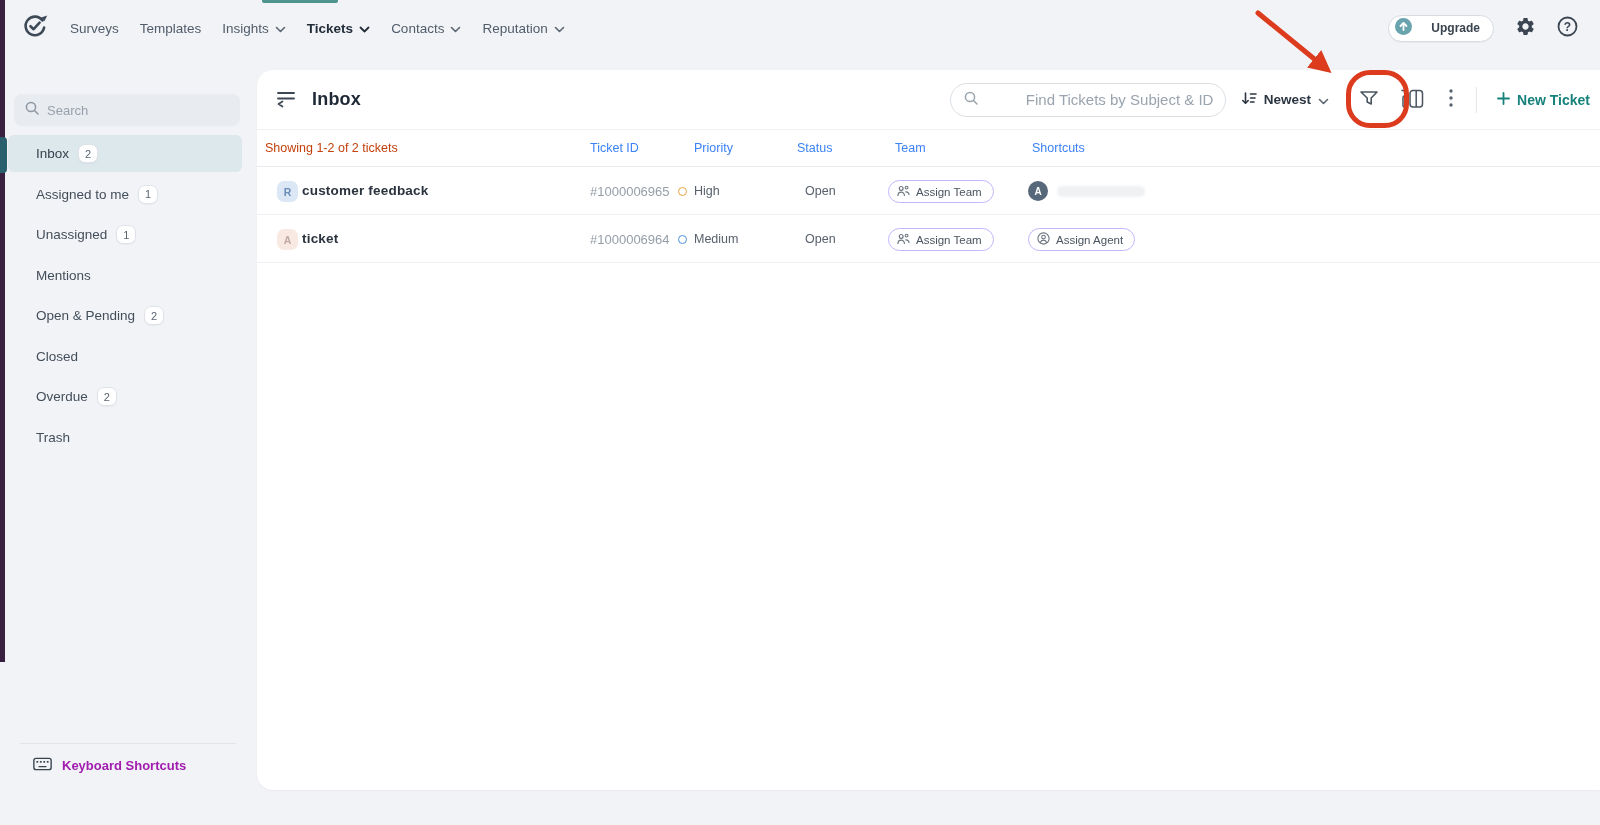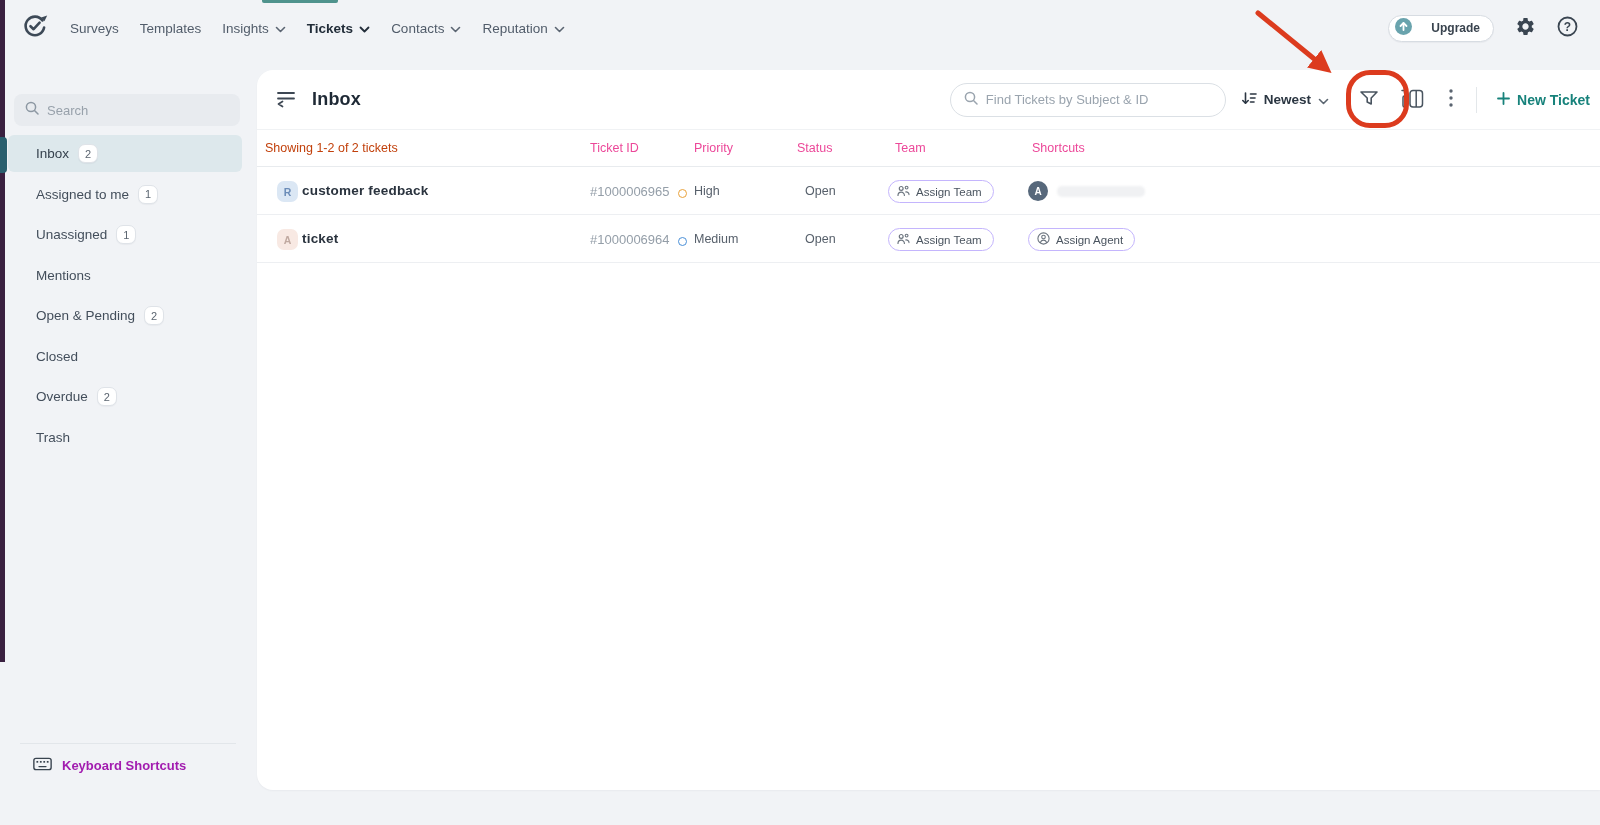--- a/index.html
+++ b/index.html
@@ -47,49 +47,49 @@
   .side-footer span { font-size:13px; font-weight:bold; color:#a21caf; }
 
   
   .card { position:absolute; left:257px; top:70px; right:0; bottom:35px; background:#fff;
     border-radius:16px 0 0 16px; box-shadow:0 1px 2px rgba(16,24,40,.04); }
   .card-header { height:60px; display:flex; align-items:center; padding:0 8px 0 18px; border-bottom:1px solid #f0f2f4; }
   .panel-btn { display:flex; align-items:center; cursor:pointer; color:#3d4753; }
   .page-title { margin-left:16px; font-size:18px; font-weight:bold; color:#1e2935; letter-spacing:.2px; }
   .ticket-search { margin-left:auto; width:276px; height:34px; border:1px solid #dbe0e5; border-radius:17px;
     display:flex; align-items:center; gap:8px; padding-left:13px; background:#fff; cursor:text; }
-  .ticket-search input { border:none; outline:none; background:transparent; width:215px; font-size:13px;
-    color:#46505c; font-family:"Liberation Sans",sans-serif; }
+  .ticket-search input { border:none; outline:none; background:transparent; width:215px; font-size:15px;
+    color:#46505c; font-family:"Liberation Sans",sans-serif;margin-left:40px; }
   .ticket-search input::placeholder { color:#9aa4ae; }
   .sort-ctl { margin-left:15px; display:flex; align-items:center; gap:7px; cursor:pointer; }
   .sort-ctl .sort-label { font-size:13.5px; font-weight:bold; color:#2b3642; }
   .filter-btn { margin-left:18px; width:44px; height:44px; display:flex; align-items:center; justify-content:center;
     cursor:pointer; color:#49545f; }
   .columns-btn { margin-left:10px; display:flex; align-items:center; cursor:pointer; color:#49545f; }
   .dots-btn { margin-left:20px; width:14px; display:flex; justify-content:center; cursor:pointer; color:#5a6470; }
   .vdiv { margin-left:18px; width:1px; height:26px; background:#e3e7ea; }
   .new-ticket { margin-left:20px; margin-right:2px; display:flex; align-items:center; gap:7px; cursor:pointer;
     color:#17827b; font-size:14px; font-weight:bold; white-space:nowrap; }
 
   
   .table-head { height:37px; position:relative; border-bottom:1px solid #e8ebee; }
   .table-head span { position:absolute; top:11px; font-size:12.5px; }
   .showing { left:8px; color:#c2410c; }
-  .col-h { color:#ec4899; }
+  .col-h { color:#3b82f6; }
   .col-ticketid { left:333px; } .col-priority { left:437px; } .col-status { left:540px; }
   .col-team { left:638px; } .col-assignee { left:775px; }
   .row { height:48px; position:relative; border-bottom:1px solid #edeff2; cursor:pointer; }
   .row > * { position:absolute; }
   .r-avatar { left:20px; top:14px; width:21px; height:21px; border-radius:7px; display:flex; align-items:center;
     justify-content:center; font-size:10.5px; font-weight:bold; }
   .r-avatar.blue { background:#dbe7f4; color:#6b8cb8; }
   .r-avatar.peach { background:#f8e9e3; color:#c0a9a0; }
   .r-subject { left:45px; top:16px; font-size:13.5px; font-weight:bold; color:#2a333e; letter-spacing:.2px; }
   .r-id { left:333px; top:17px; font-size:13px; color:#949ea8; }
-  .r-priority { left:421px; top:17px; display:flex; align-items:flex-end; gap:7px; font-size:12.5px; color:#57606b; }
+  .r-priority { left:421px; top:17px; display:flex; align-items:center; gap:7px; font-size:12.5px; color:#57606b; }
   .p-dot { width:9px; height:9px; border-radius:50%; border:1.5px solid #999; background:#fff; }
   .r-status { left:548px; top:17px; font-size:12.5px; color:#57606b; }
   .pill { display:inline-flex; align-items:center; gap:6px; height:23px; padding:0 11px 0 8px;
     border:1px solid #c4b5fd; border-radius:12px; background:#fff; font-size:11.5px; color:#4a545f; cursor:pointer; }
   .r-team { left:631px; top:13px; }
   .r-assignee-av { left:771px; top:14px; width:20px; height:20px; border-radius:50%; background:#57687b;
     color:#fff; display:flex; align-items:center; justify-content:center; font-size:10px; font-weight:bold; }
   .r-redacted { left:800px; top:19px; width:88px; height:11px; border-radius:5px; background:#f0f1f3; filter:blur(1px); }
   .r-assign-agent { left:771px; top:13px; }
 

